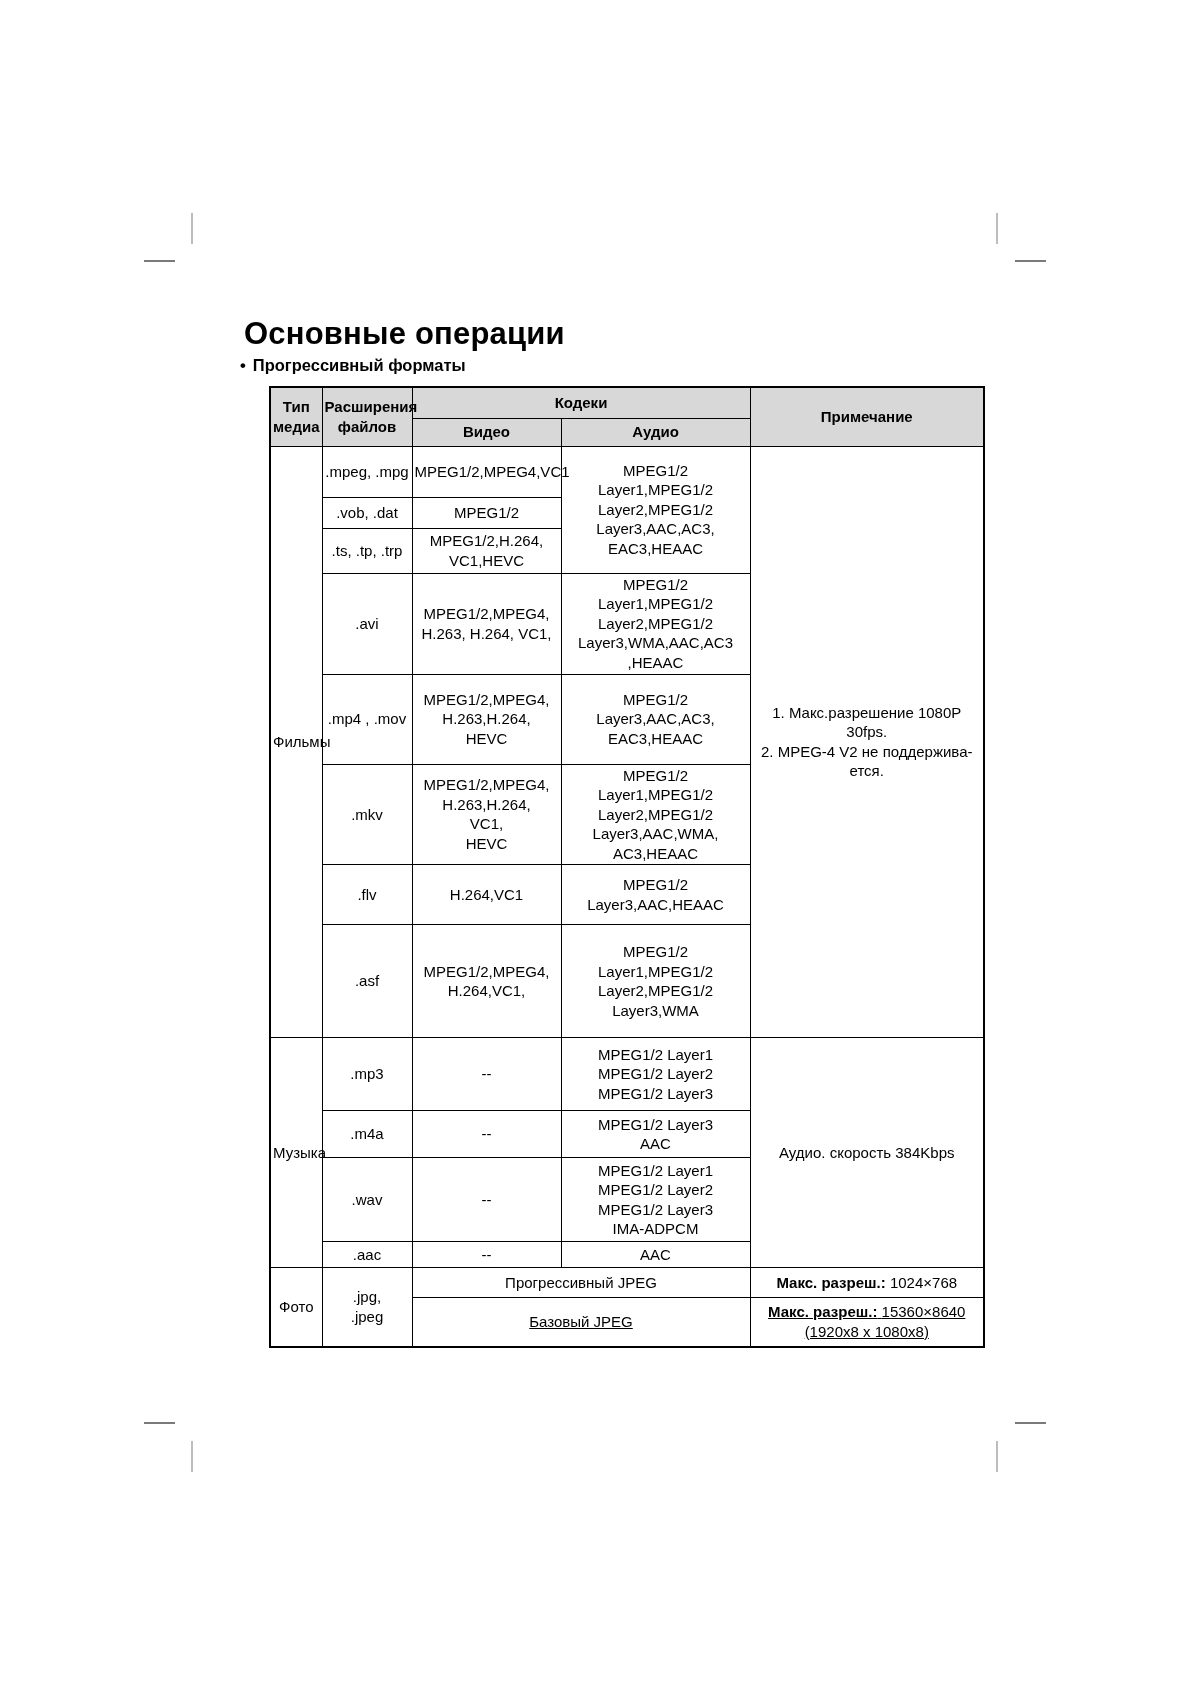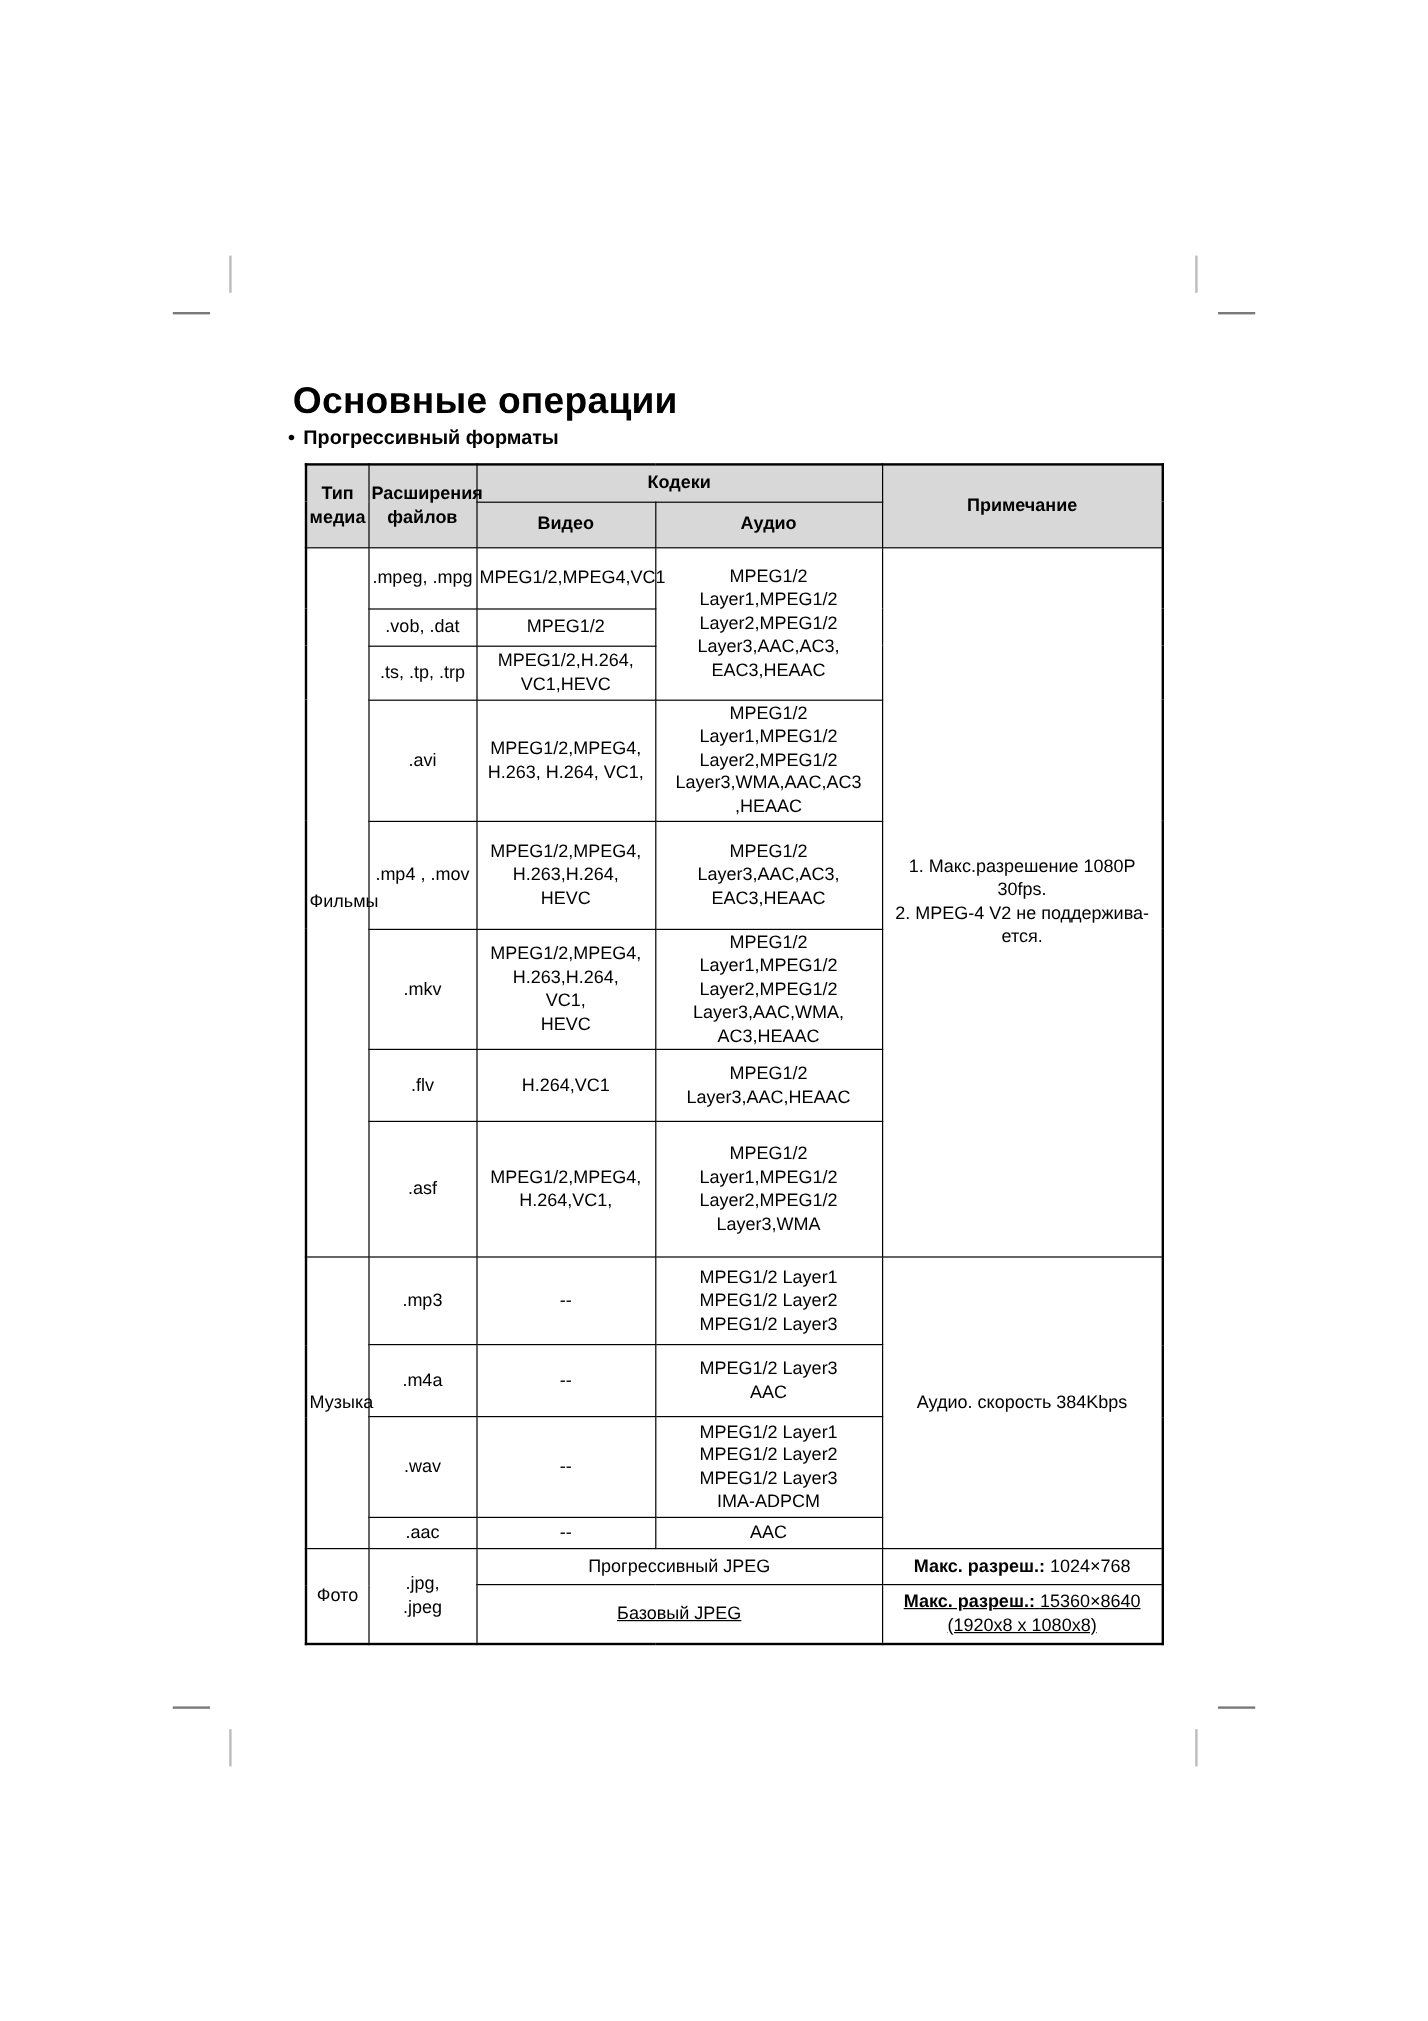--- a/index.html
+++ b/index.html
@@ -7,34 +7,34 @@
   .page{position:relative;width:1190px;height:1684px;background:#fff;overflow:hidden;}
 
   
   .crop{position:absolute;}
   .crop.v{width:2px;height:31px;background:#bcbcbc;}
   .crop.h{width:31px;height:2px;background:#7a7a7a;}
 
   .title{position:absolute;left:244px;top:316px;font-size:31px;font-weight:bold;letter-spacing:.2px;}
   .subtitle{position:absolute;left:240px;top:356px;font-size:16.5px;font-weight:bold;display:flex;gap:7px;align-items:baseline;}
 
-  table.fmt{position:absolute;left:254px;top:386px;width:714px;border-collapse:collapse;table-layout:fixed;
+  table.fmt{position:absolute;left:269px;top:386px;width:714px;border-collapse:collapse;table-layout:fixed;
             font-size:15px;line-height:19.5px;border:2px solid #000;}
   table.fmt th, table.fmt td{border:1.5px solid var(--table_border,#000);padding:1px 2px;text-align:center;
             vertical-align:middle;white-space:pre-line;overflow:visible;}
   table.fmt th{background:var(--header_bg,#d8d8d8);font-weight:bold;}
   th.hleft{text-align:left;padding-left:3px;}
   td.note{text-align:left;padding-left:7px;padding-right:3px;margin-top:18px;}
   td.grp{padding:0;}
 
   
-  tr.hd1{height:31px;} tr.hd2{height:38px;}
+  tr.hd1{height:31px;} tr.hd2{height:28px;}
   tr.m0{height:51px;} tr.m1{height:31px;} tr.m2{height:45px;} tr.m3{height:101px;}
   tr.m4{height:90px;} tr.m5{height:99px;} tr.m6{height:60px;} tr.m7{height:113px;}
-  tr.u0{height:73px;} tr.u1{height:60px;} tr.u2{height:84px;} tr.u3{height:26px;}
+  tr.u0{height:73px;} tr.u1{height:47px;} tr.u2{height:84px;} tr.u3{height:26px;}
   tr.p0{height:30px;} tr.p1{height:49px;text-decoration:underline;}
 </style>
 </head>
 <body>
 
 <div class="page">
 
   <div class="crop v" style="left:191px;top:213px;"></div>
   <div class="crop h" style="left:144px;top:260px;"></div>
   <div class="crop v" style="left:996px;top:213px;"></div>

